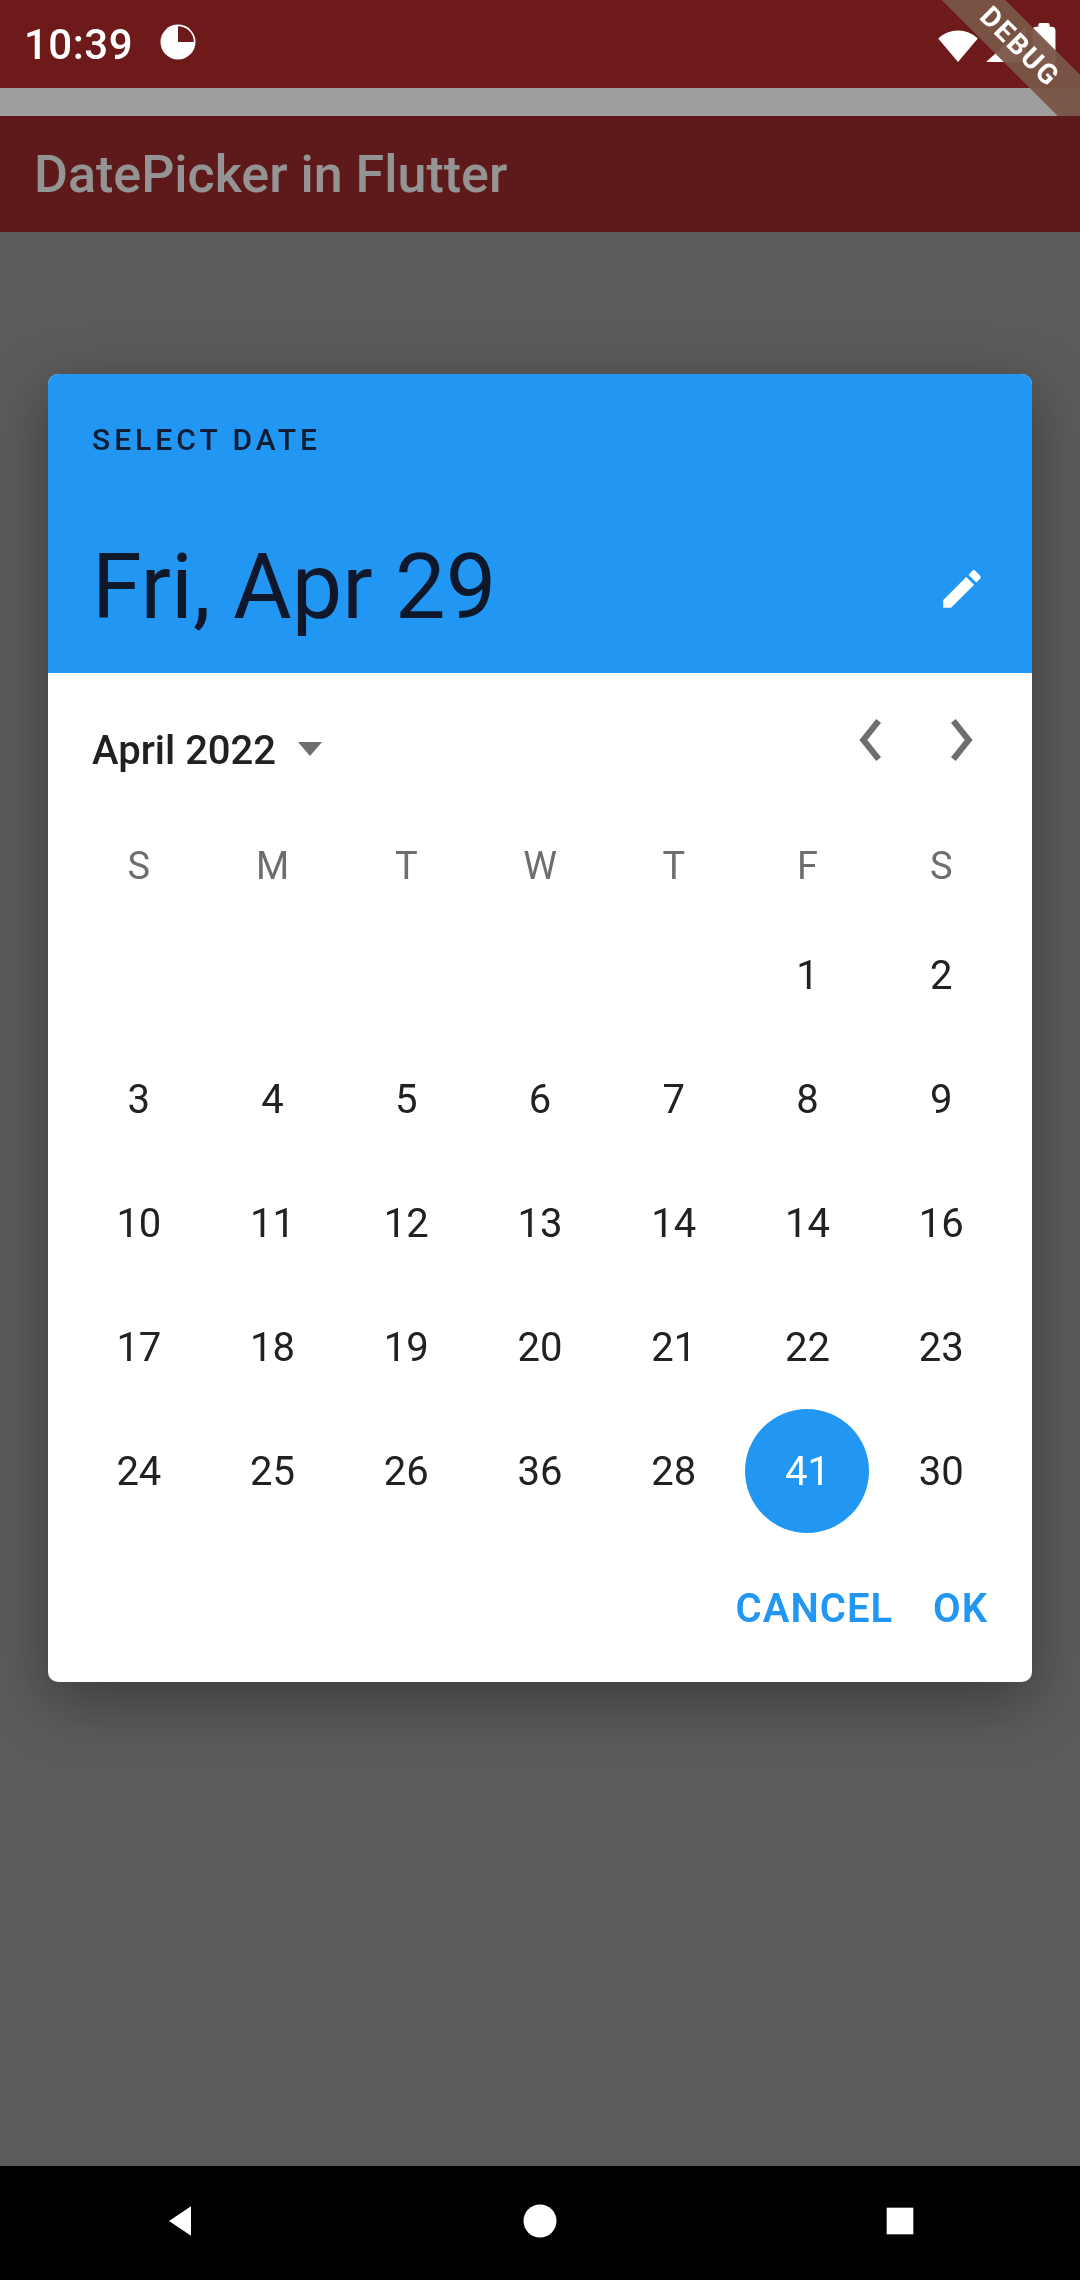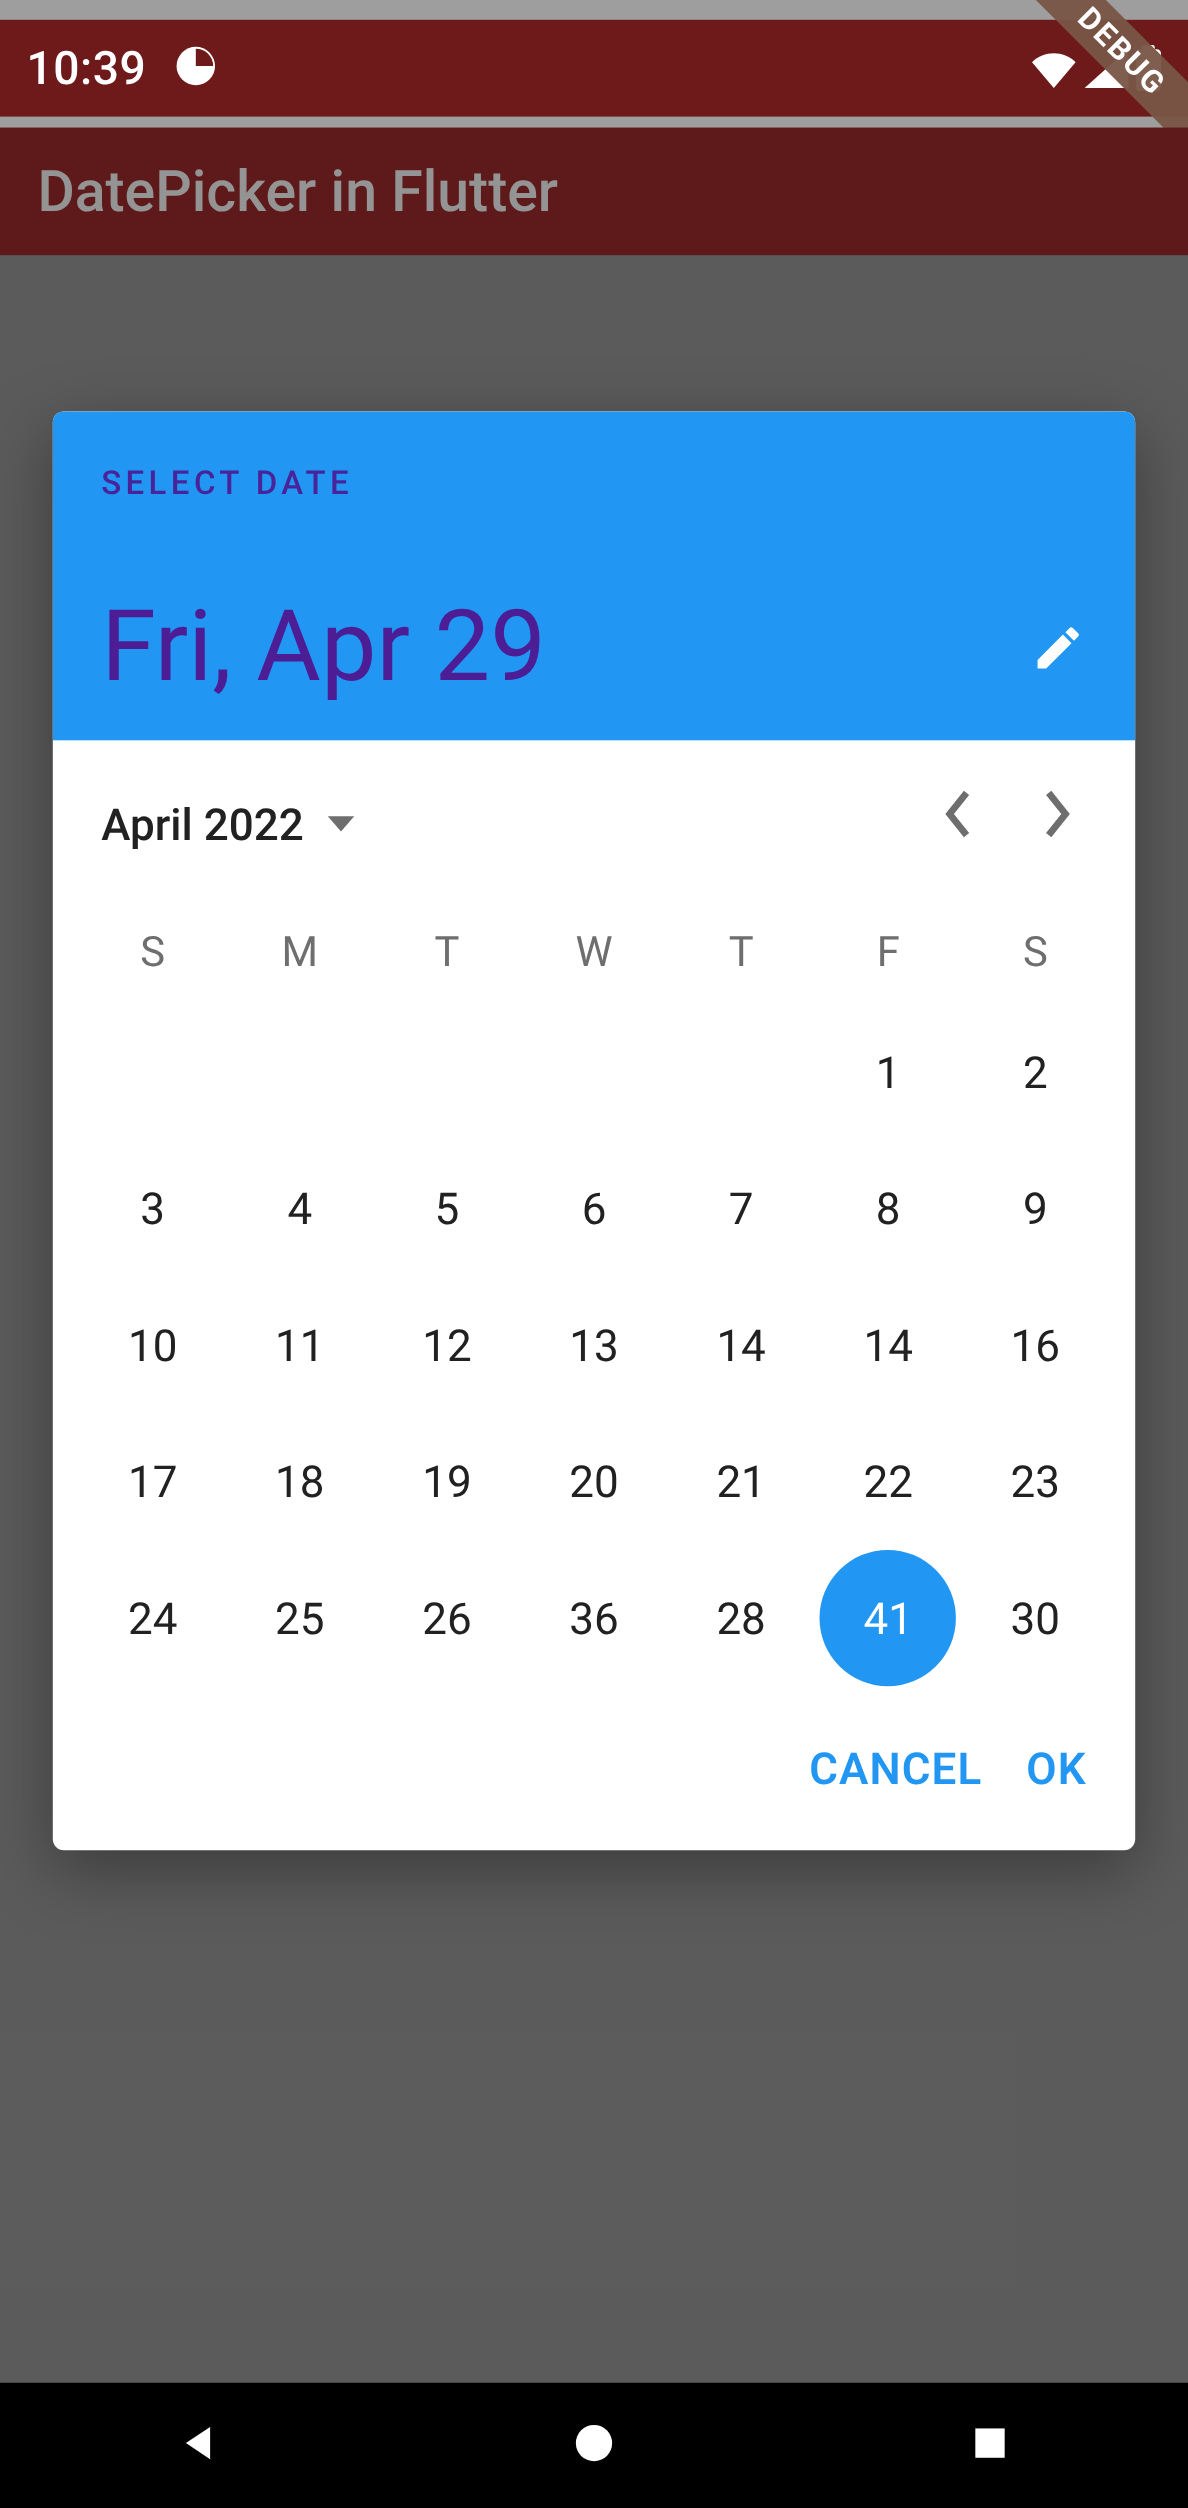--- a/index.html
+++ b/index.html
@@ -1,21 +1,21 @@
 <!DOCTYPE html>
 <html><head>
 <meta charset="utf-8">
 <style>
   * { box-sizing: border-box; margin: 0; padding: 0; }
   html, body { width: 1080px; height: 2280px; font-family: Roboto, Arial, sans-serif; overflow: hidden; }
   body { background: #9e9e9e; }
 
   .status-bar {
     position: absolute;
-    top: 18px; left: 0; right: 0;
+    top: 0; left: 0; right: 0;
     height: 88px;
     background: #6e1a1a;
     display: flex;
     align-items: center;
     justify-content: space-between;
     padding: 0 24px;
     color: #fff;
   }
   .status-left { display: flex; align-items: center; gap: 24px; }
   .status-time { font-size: 42px; font-weight: 500; letter-spacing: 0.5px; }
@@ -58,21 +58,21 @@
     position: absolute;
     left: 48px; right: 48px;
     top: 374px;
     background: #fff;
     border-radius: 10px;
     box-shadow: 0 18px 60px rgba(0,0,0,0.35);
     overflow: hidden;
   }
   .dialog-header {
     background: #2196f3;
-    color: #4c1d95;
+    color: #0f172a;
     padding: 48px 32px 40px 44px;
     position: relative;
   }
   .header-label {
     font-size: 30px;
     font-weight: 500;
     letter-spacing: 4px;
     opacity: 0.95;
   }
   .header-date {

